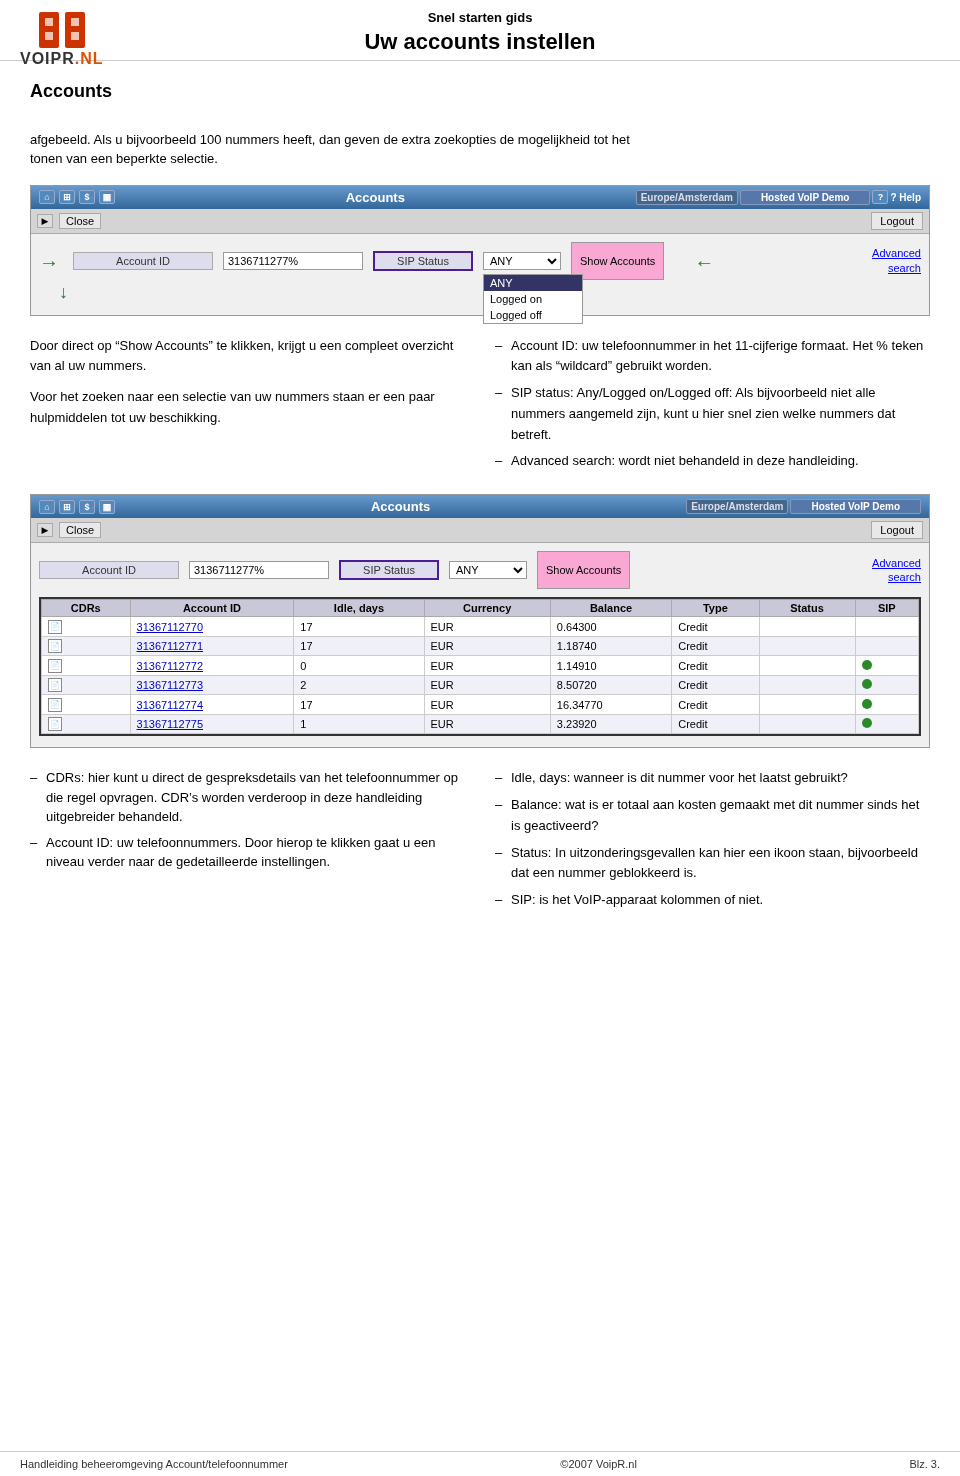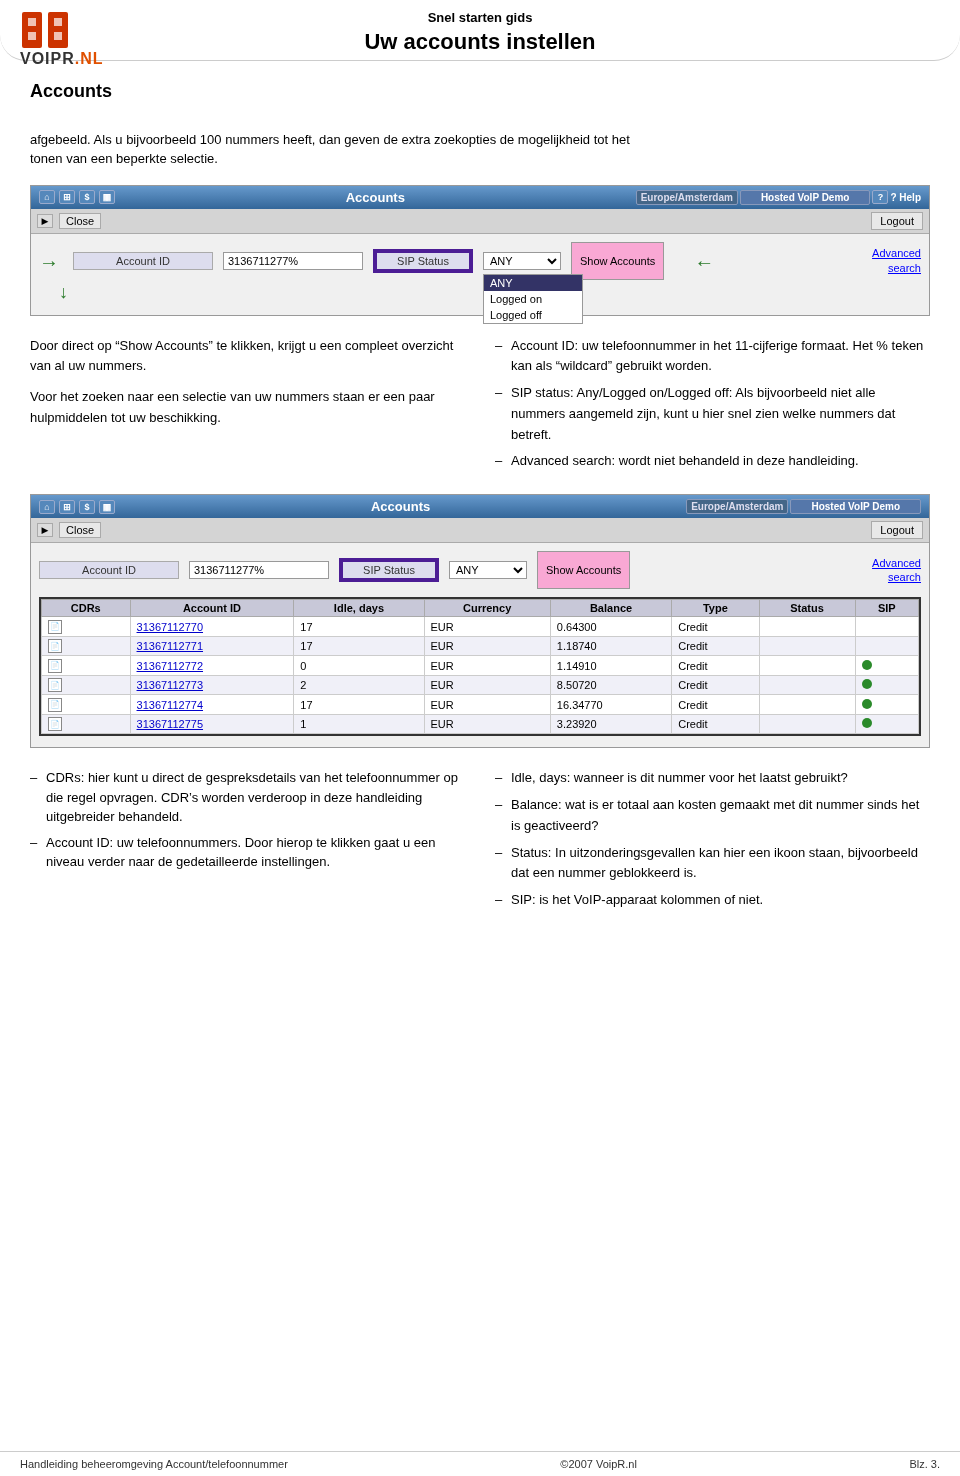--- a/index.html
+++ b/index.html
@@ -11,41 +11,41 @@
       width: 960px;
       min-height: 1476px;
       position: relative;
     }
 
     
     .page-header {
       text-align: center;
       padding: 10px 20px 5px;
       border-bottom: 1px solid #ccc;
-      border-radius: 26px;
     }
     .page-header .subtitle {
       font-size: 13px;
       font-weight: bold;
       color: #000;
     }
     .page-header .title {
       font-size: 22px;
       font-weight: bold;
       color: #000;
       margin-top: 4px;
     }
     .logo-area {
       position: absolute;
       top: 10px;
       left: 20px;
     }
     .logo-box {
       display: flex;
       flex-direction: column;
+      align-items: center;
     }
     .logo-icon {
       width: 50px;
       height: 40px;
     }
 
     
     .main-content {
       padding: 20px 30px;
     }
@@ -135,21 +135,21 @@
       border: 1px solid #999;
       padding: 2px 4px;
       font-size: 11px;
       width: 140px;
       background: #fff;
     }
     .sip-label {
       font-size: 11px;
       color: #333;
       background: #dde;
-      border: 4px solid #4c1d95;
+      border: 2px solid #4c1d95;
       padding: 2px 10px;
       width: 100px;
       text-align: center;
     }
     .sip-select {
       border: 1px solid #999;
       font-size: 11px;
       background: #fff;
       padding: 1px 2px;
     }

